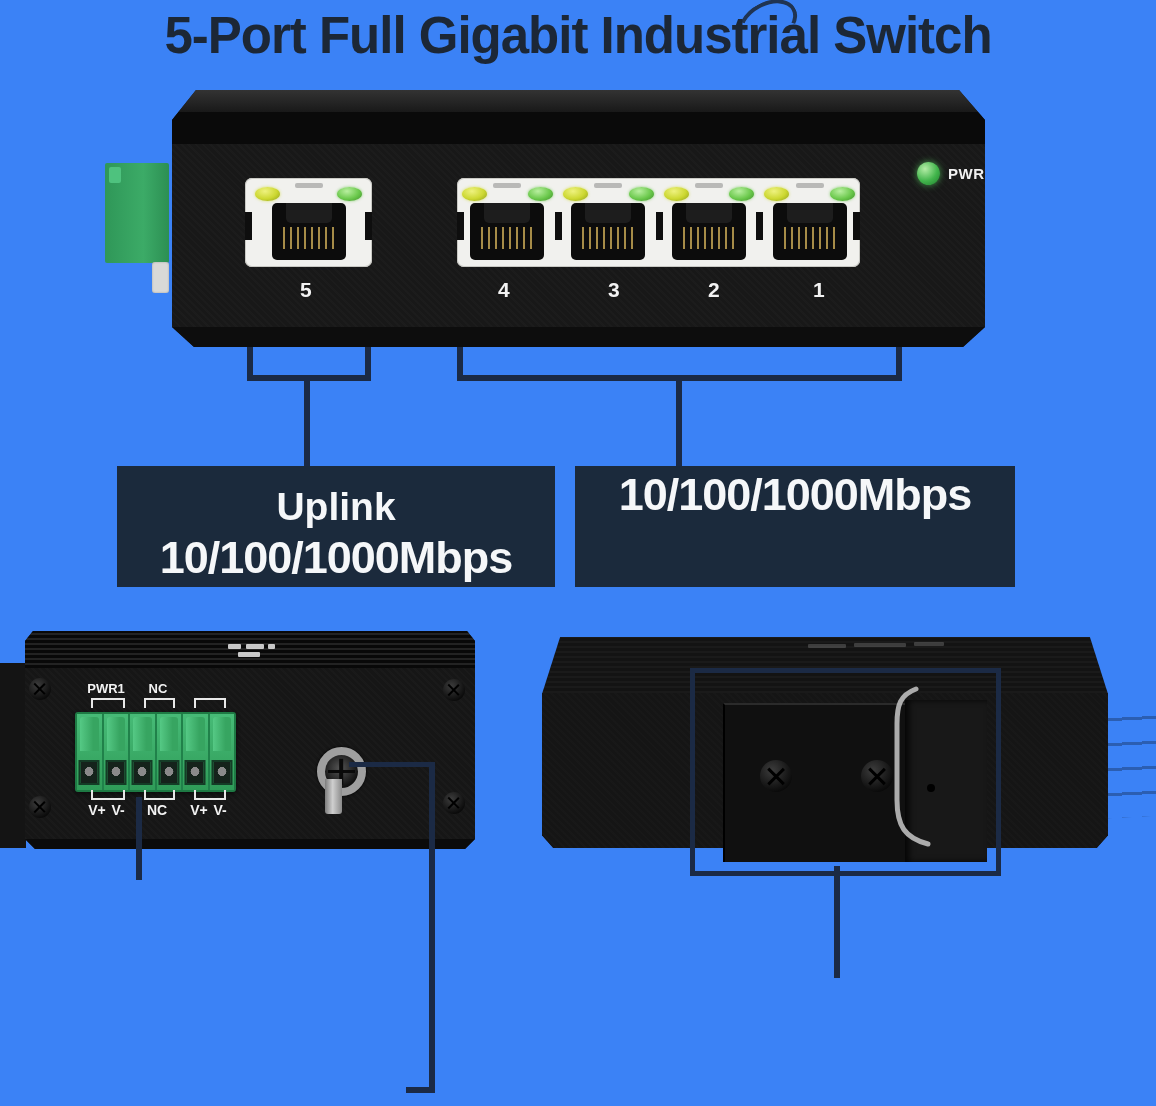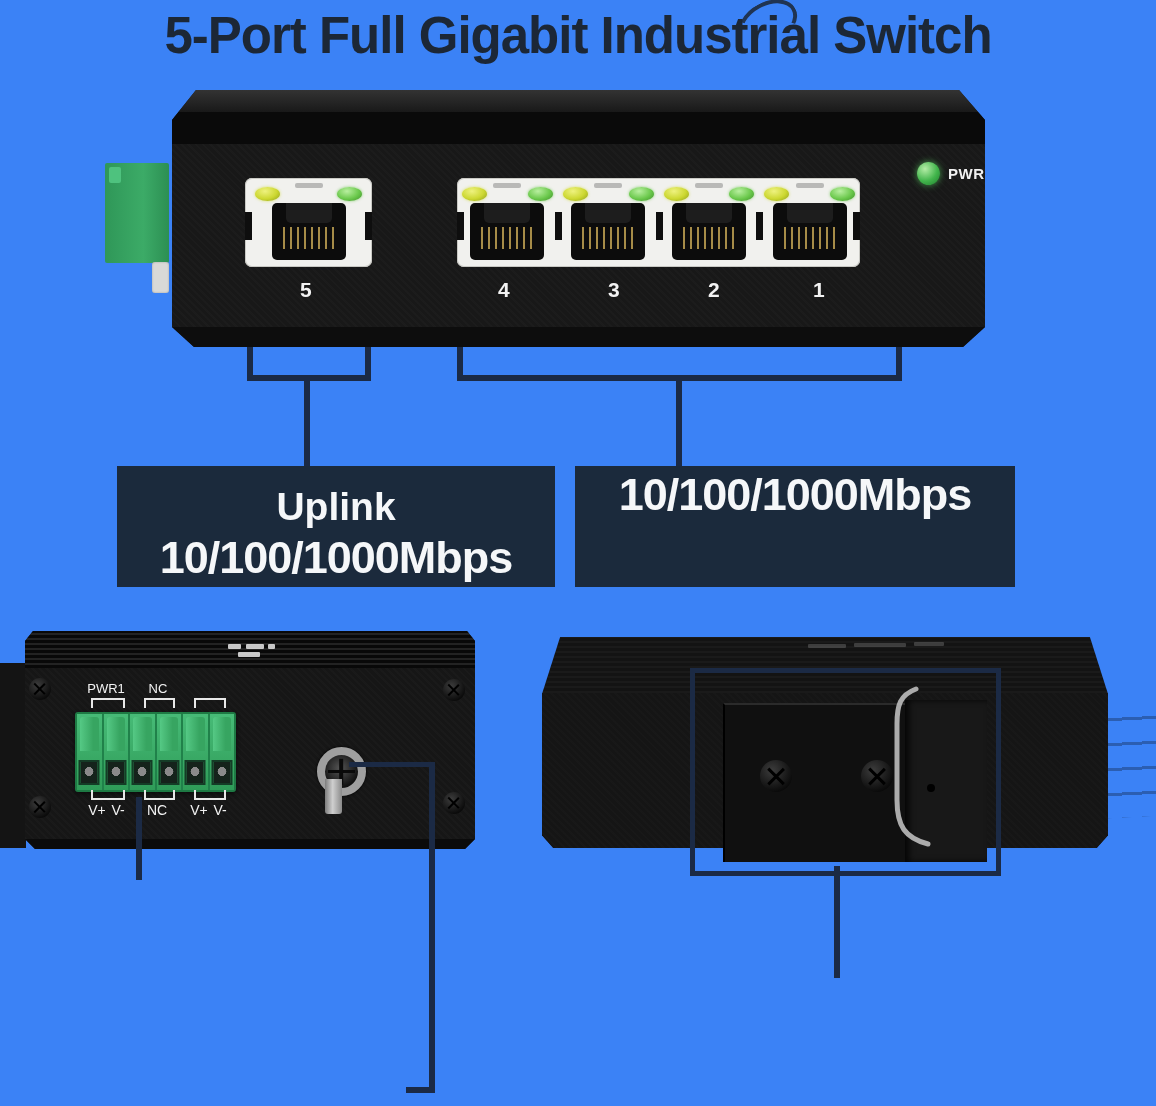--- a/index.html
+++ b/index.html
@@ -64,21 +64,21 @@
   .photo-bl .ridge{position:absolute;left:0;top:0;width:100%;height:37px;
     background:repeating-linear-gradient(0deg,#090909 0 3px,#232323 3px 5px);}
   .photo-bl .face{position:absolute;left:0;top:37px;width:100%;height:171px;background:#161616;
     background-image:repeating-linear-gradient(45deg,rgba(255,255,255,.015) 0 2px,transparent 2px 5px);}
   .photo-bl .bbevel{position:absolute;left:0;bottom:0;width:100%;height:10px;background:#0b0b0b;}
   .din-tab{position:absolute;left:0;top:663px;width:26px;height:185px;background:#141414;}
   .logo-bl span{position:absolute;height:5px;background:#e9e9e9;opacity:.85;border-radius:1px;}
   .screw{position:absolute;border-radius:50%;background:radial-gradient(circle at 38% 32%,#3c3c3c,#0a0a0a 75%);}
   .screw::before,.screw::after{content:"";position:absolute;left:15%;top:46%;width:70%;height:9%;background:#000;}
   .screw::before{transform:rotate(45deg);} .screw::after{transform:rotate(-45deg);}
-  .tlabel{position:absolute;color:#f2f2f2;font-weight:normal;transform:translateX(-50%);}
+  .tlabel{position:absolute;color:#f2f2f2;font-weight:bold;transform:translateX(-50%);}
   .brk-top{position:absolute;height:8px;border:2px solid #e8e8e8;border-bottom:none;}
   .brk-bot{position:absolute;height:8px;border:2px solid #e8e8e8;border-top:none;}
   .termblock{position:absolute;left:75px;top:712px;width:157px;height:76px;display:flex;
     background:#2f9c58;border:2px solid #1e7a44;border-radius:3px;box-shadow:0 2px 4px rgba(0,0,0,.5);}
   .tslot{position:relative;flex:1;border-right:2px solid #20814a;background:linear-gradient(180deg,#47bb77 0%,#2f9c58 100%);}
   .tslot:last-child{border-right:none;}
   .tslot::before{content:"";position:absolute;left:3px;top:3px;right:3px;height:34px;background:linear-gradient(90deg,#55c985 0%,#37a561 70%);border-radius:3px 3px 0 0;}
   .tslot::after{content:"";position:absolute;left:50%;transform:translateX(-50%);bottom:5px;width:17px;height:21px;
     background:radial-gradient(circle at 50% 45%,#8a8a8a 0 30%,#15231b 32%);border:2px solid #143c26;}
   .glug-ring{position:absolute;left:317px;top:747px;width:33px;height:33px;border-radius:50%;

